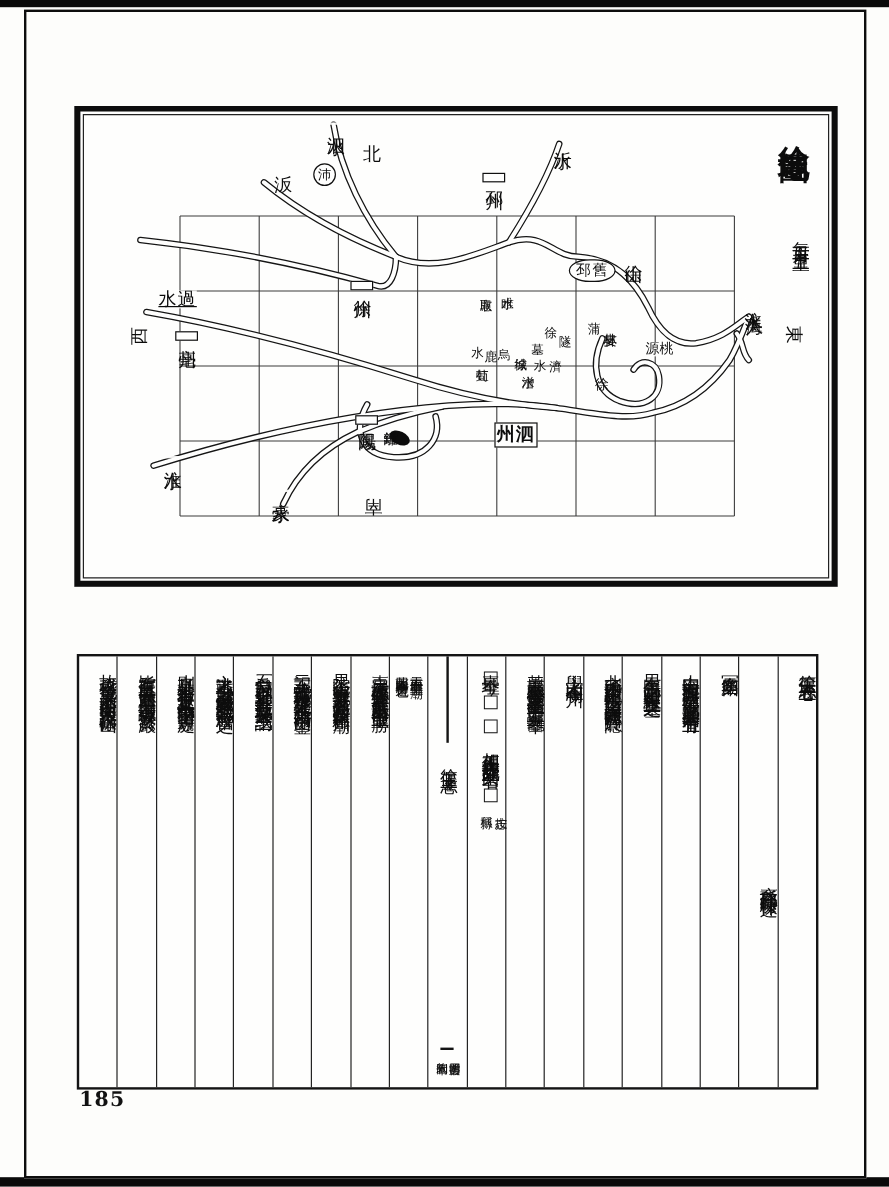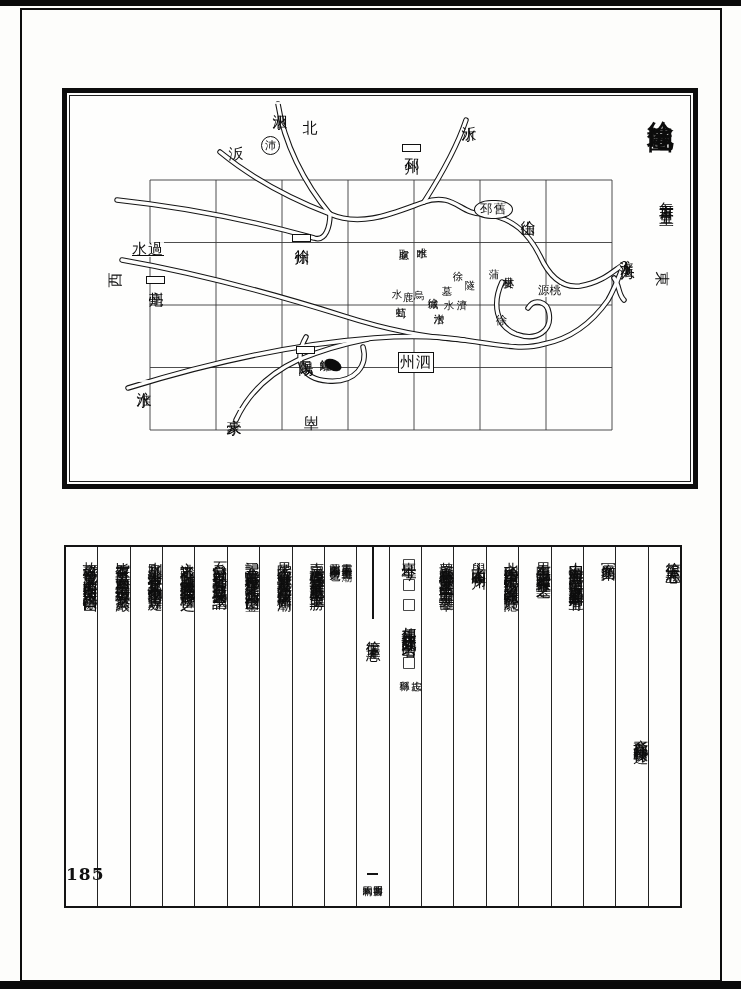--- a/index.html
+++ b/index.html
@@ -71,21 +71,21 @@
   .col.fold .ftitle{writing-mode:vertical-rl;text-orientation:upright;font-size:14.5px;
     letter-spacing:2px;margin-top:10px;}
   .col.fold .fchap{writing-mode:vertical-rl;text-orientation:upright;font-size:10px;
     letter-spacing:1px;margin-top:4px;}
   .col.fold .fgap{flex:1;}
   .col.fold .ftick{width:11px;height:2.5px;background:#141414;margin-bottom:3px;}
   .col.fold .fpair{display:flex;flex-direction:row-reverse;gap:1px;margin-bottom:26px;}
   .col.fold .fpair span{writing-mode:vertical-rl;text-orientation:upright;font-size:9.5px;
     letter-spacing:0.5px;line-height:1;}
   #page-number{
-    position:absolute;left:66px;top:864px;font-size:17px;font-weight:bold;
+    position:absolute;left:66px;top:907px;font-size:17px;font-weight:bold;
     font-family:"DejaVu Serif","Liberation Serif",serif;letter-spacing:1px;
   }
 </style>
 </head>
 <body>
 
 <div class="edge-strip" id="strip-top"></div>
 <div class="edge-strip" id="strip-bottom"></div>
 <div id="page-frame"></div>
 
@@ -142,30 +142,30 @@
       <div class="ml scale tilt" style="left: 556px; top: 160px;">淮水入海</div>
       <div class="ml r90" style="left: 612px; top: 190px;">東</div>
       <div class="ml" style="left: 240px; top: 20px;">北</div>
       <div class="ml r180" style="left: 242px; top: 354px;">南</div>
       <div class="ml r-90" style="left: 28px; top: 192px;">西</div>
       <div class="ml" style="left: 210px; top: 14px;">泗水</div>
       <div class="ml" style="left: 166px; top: 46px;">汳</div>
       <div class="ml circle" style="left: 199px; top: 48px;">沛</div>
       <div class="ml" style="left: 399px; top: 26px;">沂水</div>
       <div class="ml box" style="left: 340px; top: 56px;">邳州</div>
-      <div class="ml oval" style="left: 412px; top: 112px;">舊邳</div>
+      <div class="ml oval" style="left: 412px; top: 128px;">舊邳</div>
       <div class="ml" style="left: 458px; top: 120px;">徐山</div>
       <div class="ml box" style="left: 230px; top: 146px;">徐州</div>
       <div class="ml rtl" style="left: 70px; top: 154px; text-decoration: underline;">過水</div>
       <div class="ml box" style="left: 84px; top: 188px;">亳州</div>
       <div class="ml" style="left: 74px; top: 292px;">淮水</div>
       <div class="ml" style="left: 164px; top: 320px;">豪水</div>
       <div class="ml box" style="left: 234px; top: 258px;">鳳陽</div>
       <div class="ml small" style="left: 257px; top: 263px;">鍾離</div>
-      <div class="ml rtl box" style="left: 336px; top: 264px;">泗州</div>
+      <div class="ml rtl box" style="left: 350px; top: 264px; font-weight: bold;">泗州</div>
       <div class="ml small" style="left: 440px; top: 180px;">婁林</div>
       <div class="ml rtl small" style="left: 476px; top: 197px;">桃源</div>
       <div class="ml small" style="left: 433px; top: 217px;">徐</div>
       <div class="ml tiny" style="left: 355px; top: 151px;">睢水</div>
       <div class="ml tiny" style="left: 337px; top: 153px;">取慮</div>
       <div class="ml tiny" style="left: 330px; top: 192px;">水</div>
       <div class="ml tiny" style="left: 341px; top: 195px;">鹿</div>
       <div class="ml tiny" style="left: 352px; top: 194px;">烏</div>
       <div class="ml tiny" style="left: 380px; top: 189px;">墓</div>
       <div class="ml tiny" style="left: 391px; top: 175px;">徐</div>

